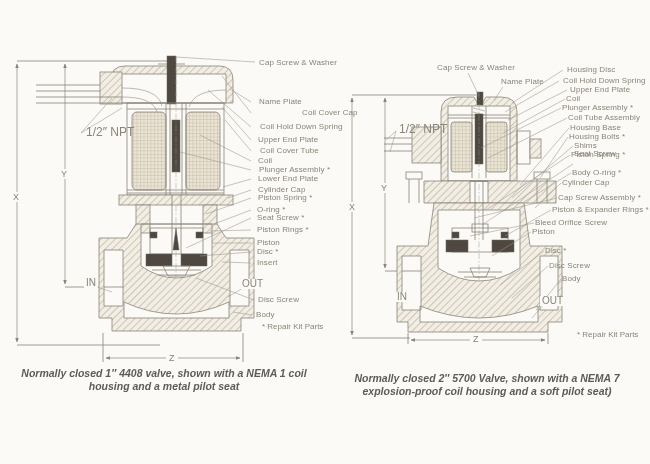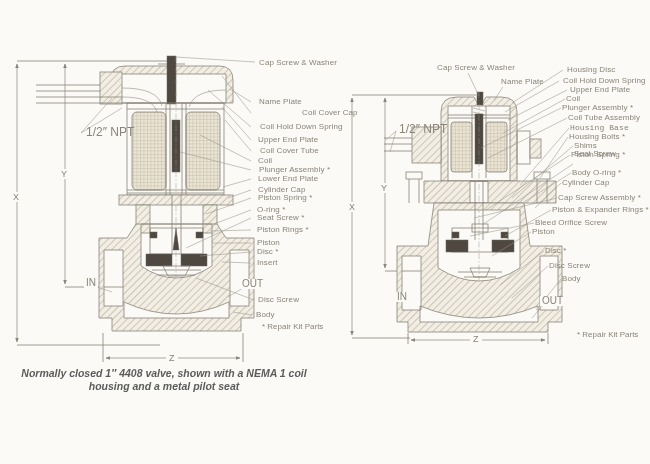--- a/index.html
+++ b/index.html
@@ -182,21 +182,21 @@
     </div>
   <div>
       <div class="part-label" style="left: 437px; top: 63px;">Cap Screw &amp; Washer</div>
       <div class="part-label" style="left: 501px; top: 77px;">Name Plate</div>
       <div class="part-label" style="left: 567px; top: 65px;">Housing Disc</div>
       <div class="part-label" style="left: 563px; top: 76px;">Coil Hold Down Spring</div>
       <div class="part-label" style="left: 570px; top: 85px;">Upper End Plate</div>
       <div class="part-label" style="left: 566px; top: 94px;">Coil</div>
       <div class="part-label" style="left: 562px; top: 103px;">Plunger Assembly *</div>
       <div class="part-label" style="left: 568px; top: 113px;">Coil Tube Assembly</div>
-      <div class="part-label" style="left: 570px; top: 123px; font-family: Liberation Mono, monospace;">Housing Base</div>
+      <div class="part-label" style="left: 570px; top: 123px;">Housing Base</div>
       <div class="part-label" style="left: 569px; top: 132px;">Housing Bolts *</div>
       <div class="part-label" style="left: 574px; top: 141px;">Shims</div>
       <div class="part-label" style="left: 571px; top: 150px;">Piston Spring *</div>
       <div class="part-label" style="left: 574px; top: 149px;">Seat Screw</div>
       <div class="part-label" style="left: 572px; top: 168px;">Body O-ring *</div>
       <div class="part-label" style="left: 562px; top: 178px;">Cylinder Cap</div>
       <div class="part-label" style="left: 558px; top: 193px;">Cap Screw Assembly *</div>
       <div class="part-label" style="left: 552px; top: 205px;">Piston &amp; Expander Rings *</div>
       <div class="part-label" style="left: 535px; top: 218px;">Bleed Orifice Screw</div>
       <div class="part-label" style="left: 532px; top: 227px;">Piston</div>
@@ -215,13 +215,14 @@
 
   <div class="dim-label" style="left:346px;top:202px">X</div>
   <div class="dim-label" style="left:378px;top:183px">Y</div>
   <div class="dim-label" style="left:470px;top:334px">Z</div>
   <div class="npt-label" style="left:399px;top:124px">1/2″ NPT</div>
   <div class="flow-label" style="left:395px;top:292px">IN</div>
   <div class="flow-label" style="left:540px;top:296px">OUT</div>
   <div class="footnote" style="left:577px;top:330px">* Repair Kit Parts</div>
 
   <div class="caption" id="caption-left">Normally closed 1″ 4408 valve, shown with a NEMA 1 coil housing and a metal pilot seat</div>
+  <div class="caption" id="caption-right">Normally closed 2″ 5700 Valve, shown with a NEMA 7 explosion-proof coil housing and a soft pilot seat)</div>
 </div>
 
 </body></html>

